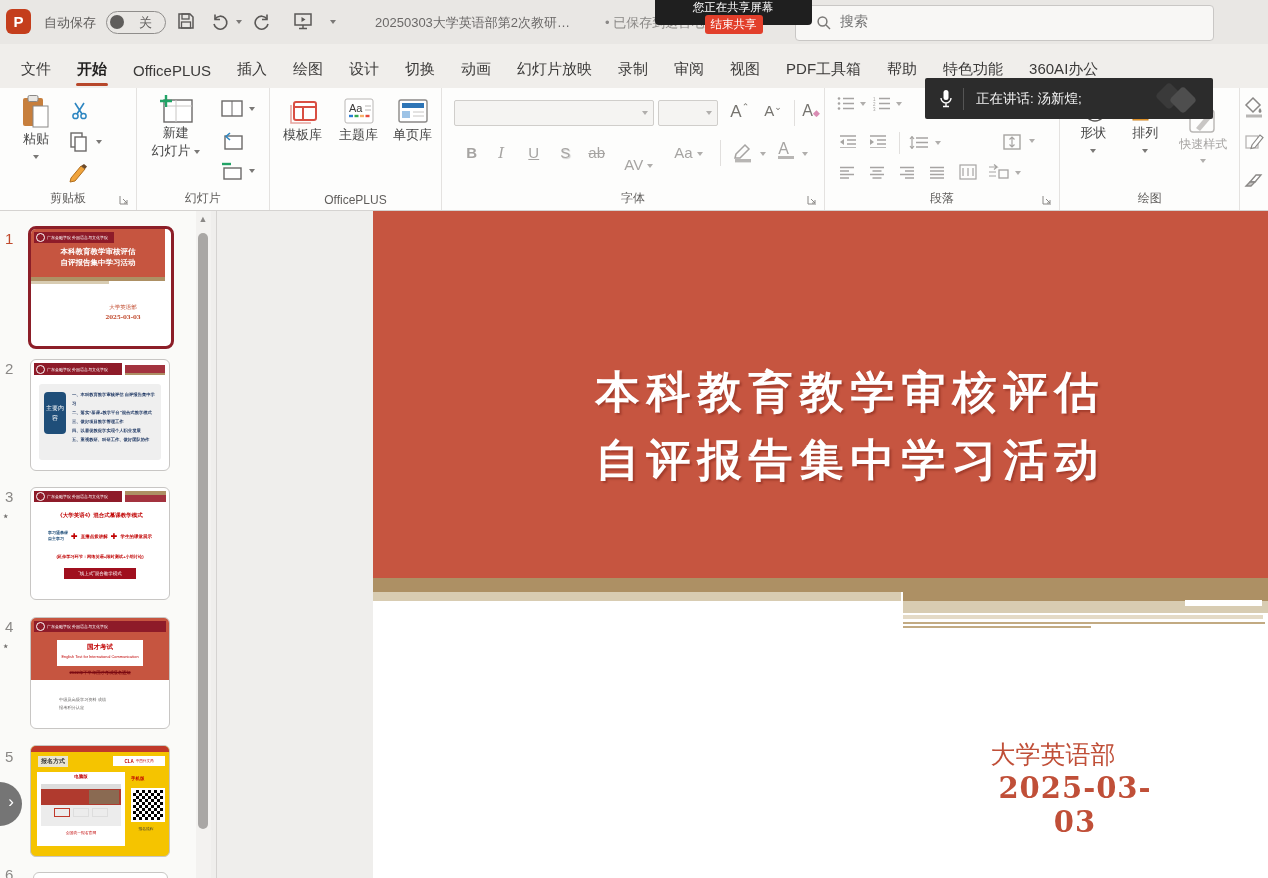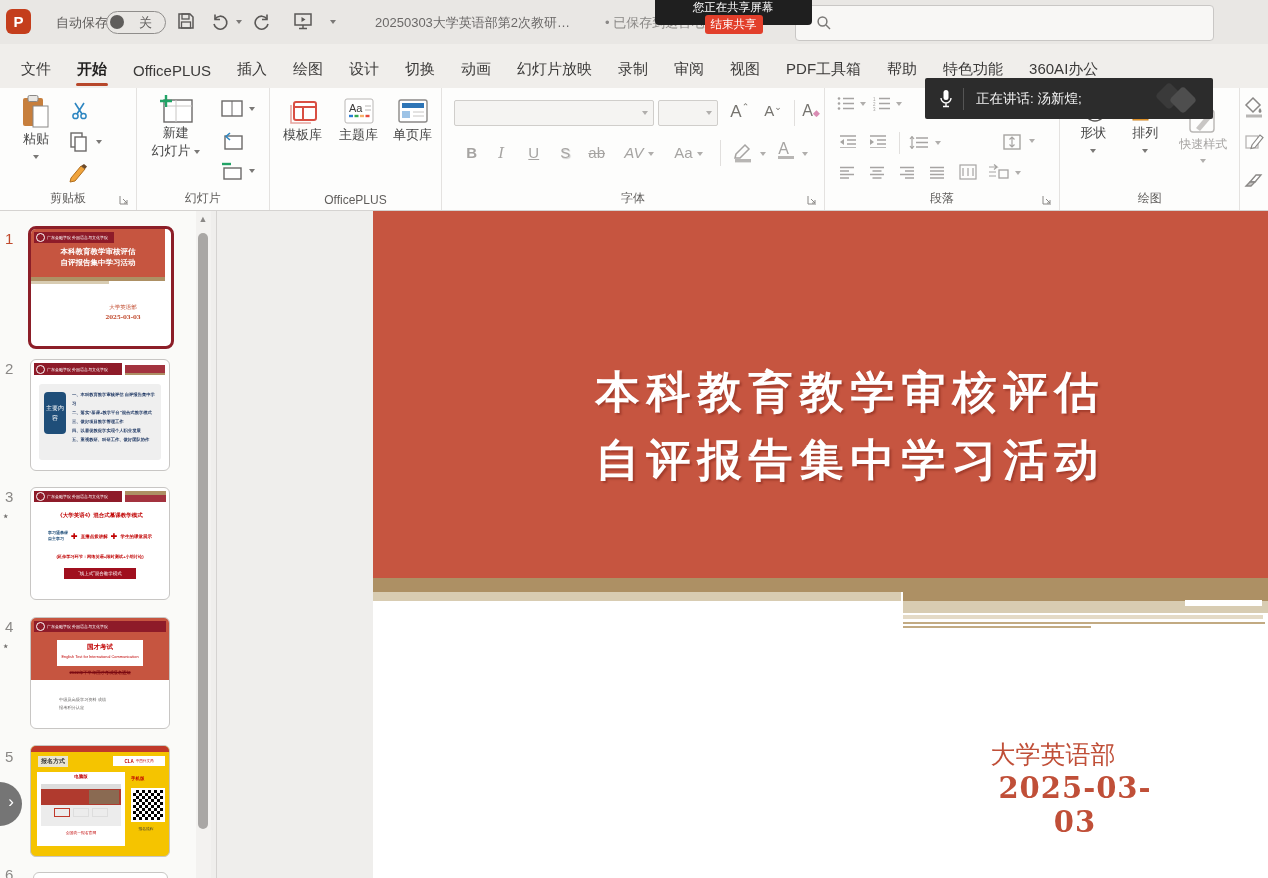--- a/index.html
+++ b/index.html
@@ -76,21 +76,21 @@
   .tiny{line-height:1.25;}
   svg{display:block;}
 </style>
 </head>
 <body>
 
 <div id="app">
 
   <div class="abs titlebar">
     <div class="abs appicon">P</div>
-    <div class="abs tb-txt" style="left:56px;top:14px;">自动保存</div>
+    <div class="abs tb-txt" style="left:44px;top:14px;">自动保存</div>
     <div class="abs toggle">
       <div class="abs knob"></div>
       <div class="abs tb-txt" style="left:32px;top:2px;">关</div>
     </div>
     <div class="abs tbbtn" style="left:176px;top:11px;">
       <svg width="20" height="20" viewBox="0 0 20 20">
           <path d="M3 3h11l3 3v11H3z" fill="none" stroke="#5A5856" stroke-width="1.5"></path>
           <rect x="6" y="3" width="7" height="5" fill="none" stroke="#5A5856" stroke-width="1.3"></rect>
           <rect x="5.5" y="11" width="9" height="6" fill="none" stroke="#5A5856" stroke-width="1.3"></rect>
         </svg>
@@ -116,20 +116,21 @@
         </svg>
     </div>
     <span class="abs dd" style="left:330px;top:20px;"></span>
     <div class="abs doc-title">20250303大学英语部第2次教研…</div>
     <div class="abs saved">• 已保存到这台电脑</div>
     <div class="abs searchbox">
       <svg class="abs" style="left:20px;top:9px;" width="16" height="16" viewBox="0 0 16 16">
           <circle cx="6.5" cy="6.5" r="4.4" fill="none" stroke="#7A7876" stroke-width="1.5"></circle>
           <path d="M10 10 l4 4" stroke="#7A7876" stroke-width="1.5"></path>
         </svg>
+      <input placeholder="搜索" style="">
     </div>
   </div>
 
   <div class="abs share">
     <svg width="14" height="13" viewBox="0 0 14 13">
         <rect x="1" y="8" width="2.6" height="4" fill="#fff"></rect>
         <rect x="5.2" y="5" width="2.6" height="7" fill="#fff"></rect>
         <rect x="9.4" y="2" width="2.6" height="10" fill="#fff"></rect>
       </svg>
     <span class="share-txt">您正在共享屏幕</span>
@@ -269,21 +270,21 @@
       <div class="fbtn" style="left:288px;top:14px;font-size:17px;color:#76746F;">A<sup style="font-size:9px;">⌃</sup></div>
       <div class="fbtn" style="left:322px;top:14px;font-size:15px;color:#76746F;">A<sup style="font-size:9px;">⌄</sup></div>
       <div class="abs" style="left:352px;top:12px;width:1px;height:26px;background:#E1DFDD;"></div>
       <div class="fbtn" style="left:360px;top:14px;font-size:16px;color:#76746F;">A<span style="font-size:9px;color:#D98CB3;">◆</span></div>
 
       <div class="fbtn" style="left:24px;top:56px;font-weight:bold;">B</div>
       <div class="fbtn" style="left:56px;top:56px;font-style:italic;font-family:'DejaVu Serif',serif;">I</div>
       <div class="fbtn" style="left:86px;top:56px;text-decoration:underline;">U</div>
       <div class="fbtn" style="left:118px;top:56px;text-shadow:1px 1px 1px #ccc;">S</div>
       <div class="fbtn" style="left:146px;top:56px;text-decoration:line-through;">ab</div>
-      <div class="fbtn" style="left:182px;top:56px;font-style:italic;"><span>AV</span> <span class="dd" style="border-top-color:#B0AEAC;"></span></div>
+      <div class="fbtn" style="left:182px;top:68px;"><span>AV</span> <span class="dd" style="border-top-color:#B0AEAC;"></span></div>
       <div class="fbtn" style="left:232px;top:56px;"><span>Aa</span> <span class="dd" style="border-top-color:#B0AEAC;"></span></div>
       <div class="abs" style="left:278px;top:52px;width:1px;height:26px;background:#E1DFDD;"></div>
       <div class="abs" style="left:290px;top:54px;">
         <svg width="22" height="22" viewBox="0 0 22 22">
             <path d="M4 12 L13 3 l4 4 -9 9 -5 0z" fill="none" stroke="#A6A4A2" stroke-width="1.5"></path>
             <rect x="3" y="17" width="16" height="3.4" fill="#B8B6B4"></rect>
           </svg>
       </div>
       <span class="abs dd" style="left:318px;top:64px;border-top-color:#B0AEAC;"></span>
       <div class="abs" style="left:336px;top:52px;font-size:16px;color:#A6A4A2;">A<div style="width:16px;height:3.4px;background:#B8B6B4;margin-top:-2px;"></div></div>

